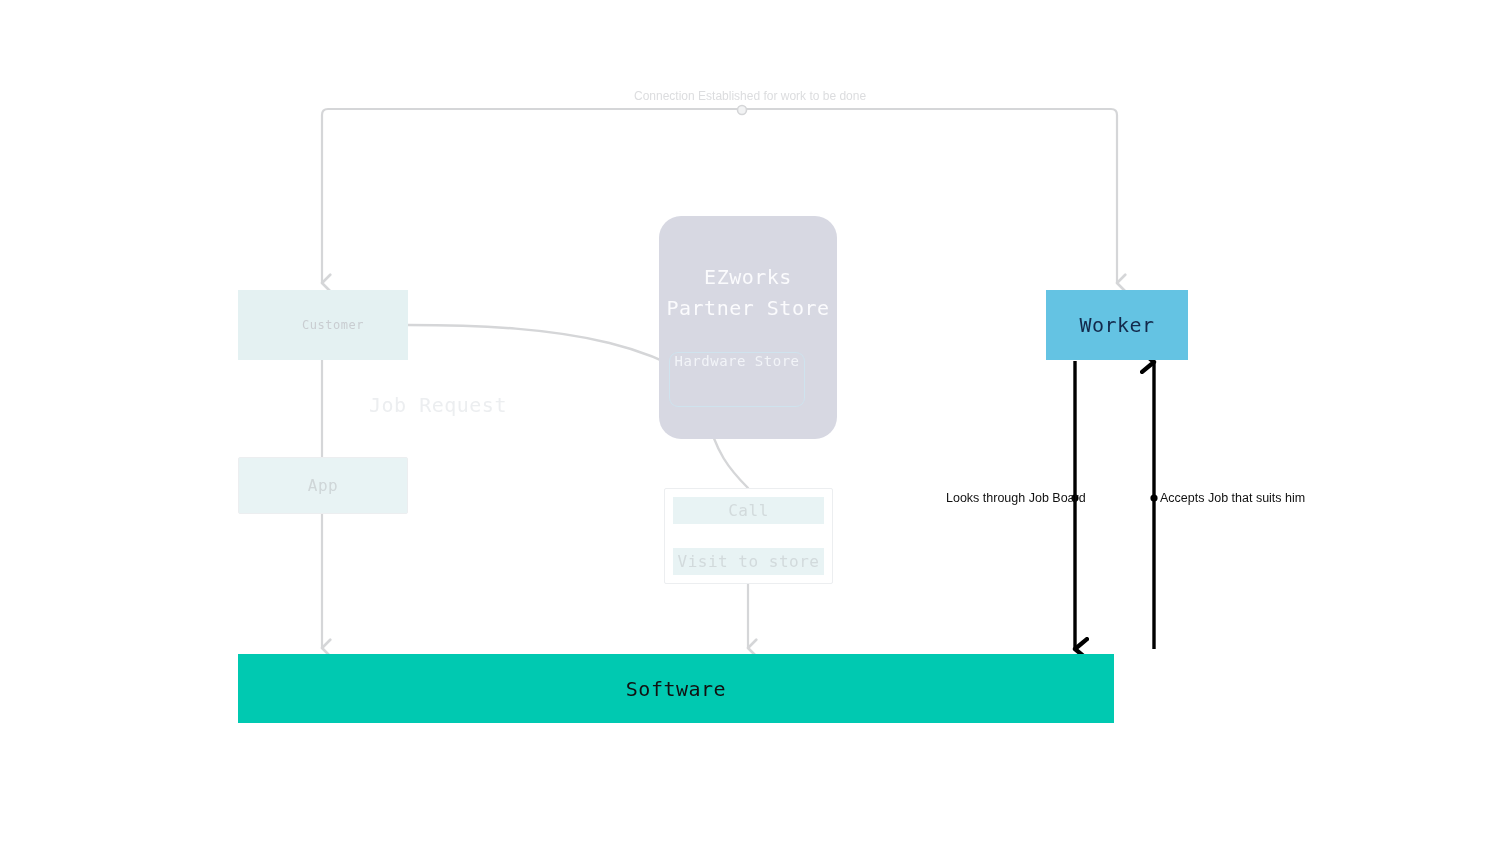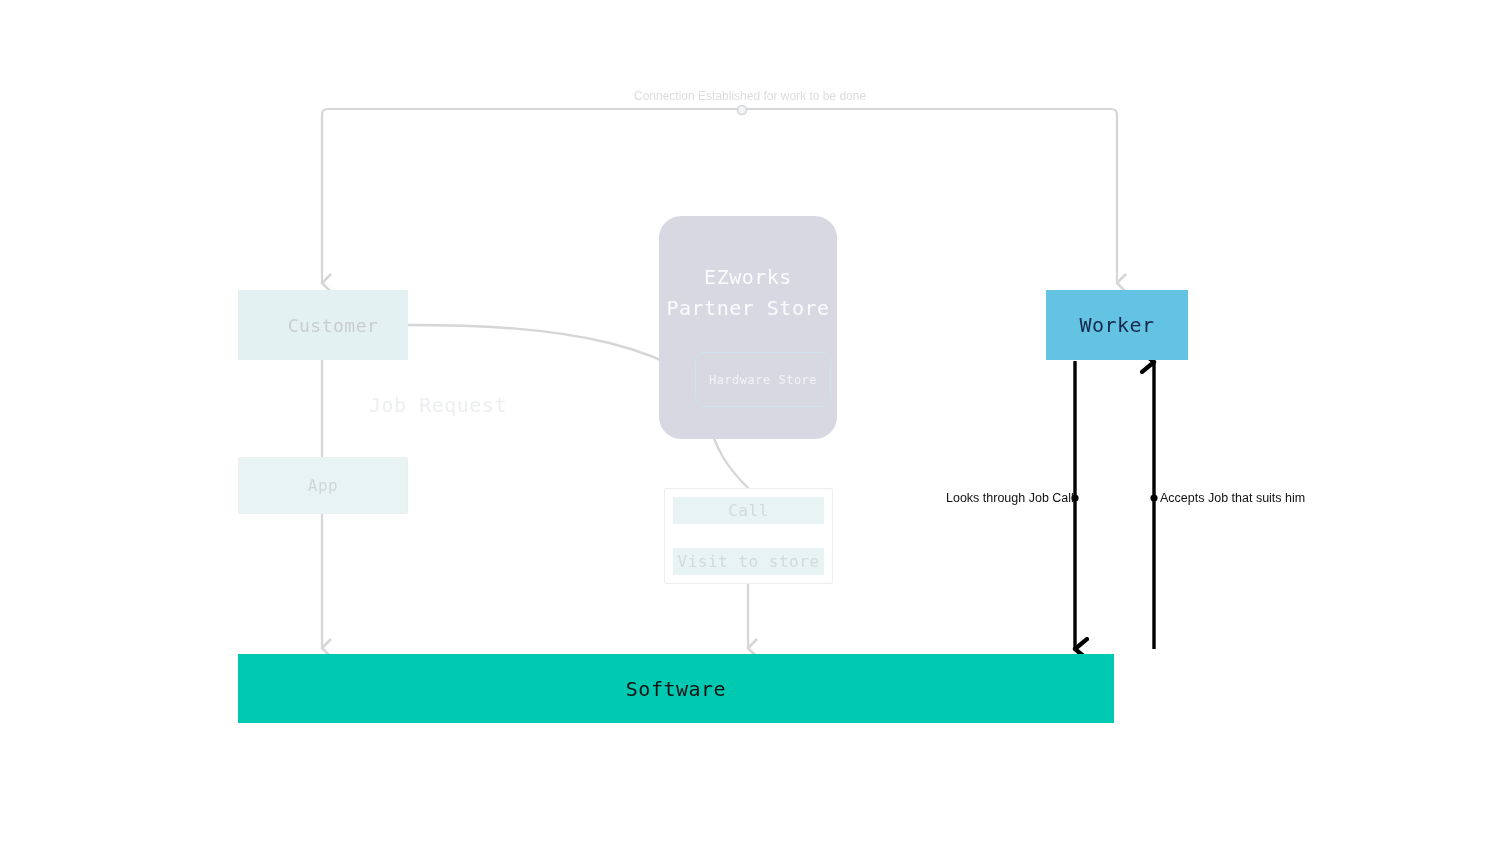--- a/index.html
+++ b/index.html
@@ -38,21 +38,21 @@
   }
 
   
   #node-customer {
     left: 238px;
     top: 290px;
     width: 170px;
     height: 70px;
     background: #e4f1f2;
     color: #c9cdd1;
-    font-size: 18px;
+    font-size: 12px;
     letter-spacing: 0.5px;
     padding-left: 20px;
   }
 
   
   #node-app-group {
     left: 238px;
     top: 457px;
     width: 170px;
     height: 57px;
@@ -86,32 +86,31 @@
     padding-top: 46px;
   }
   #partner-store-title {
     font-size: 20px;
     line-height: 31px;
     color: #fbfbfd;
     letter-spacing: 0.5px;
   }
   #node-hardware-store {
     position: absolute;
-    left: 36px;
+    left: 10px;
     top: 136px;
     width: 136px;
     height: 55px;
     box-sizing: border-box;
     border: 1px solid #cfe3ee;
     border-radius: 9px;
     display: flex;
-    align-items: center;
-    justify-content: center;
-    font-family: "DejaVu Sans Mono", "Liberation Mono", monospace;
-    font-size: 12px;
+    justify-content: center;
+    font-family: "DejaVu Sans Mono", "Liberation Mono", monospace;
+    font-size: 14px;
     color: #f2f4f8;
     letter-spacing: 0.5px;
   }
 
   
   #node-contact-group {
     left: 664px;
     top: 488px;
     width: 169px;
     height: 96px;
@@ -270,17 +269,17 @@
   </div>
 
   <div class="node" id="node-software">
     <span>Software</span>
   </div>
 
   <div class="edge-label" id="label-connection-established">Connection Established for work to be done</div>
 
   <div class="edge-label" id="label-job-request">Job Request</div>
 
-  <div class="edge-label" id="label-looks-through-job-board">Looks through Job Call</div>
+  <div class="edge-label" id="label-looks-through-job-board">Looks through Job Board</div>
 
   <div class="edge-label" id="label-accepts-job">Accepts Job that suits him</div>
 
 </div>
 
 </body></html>

